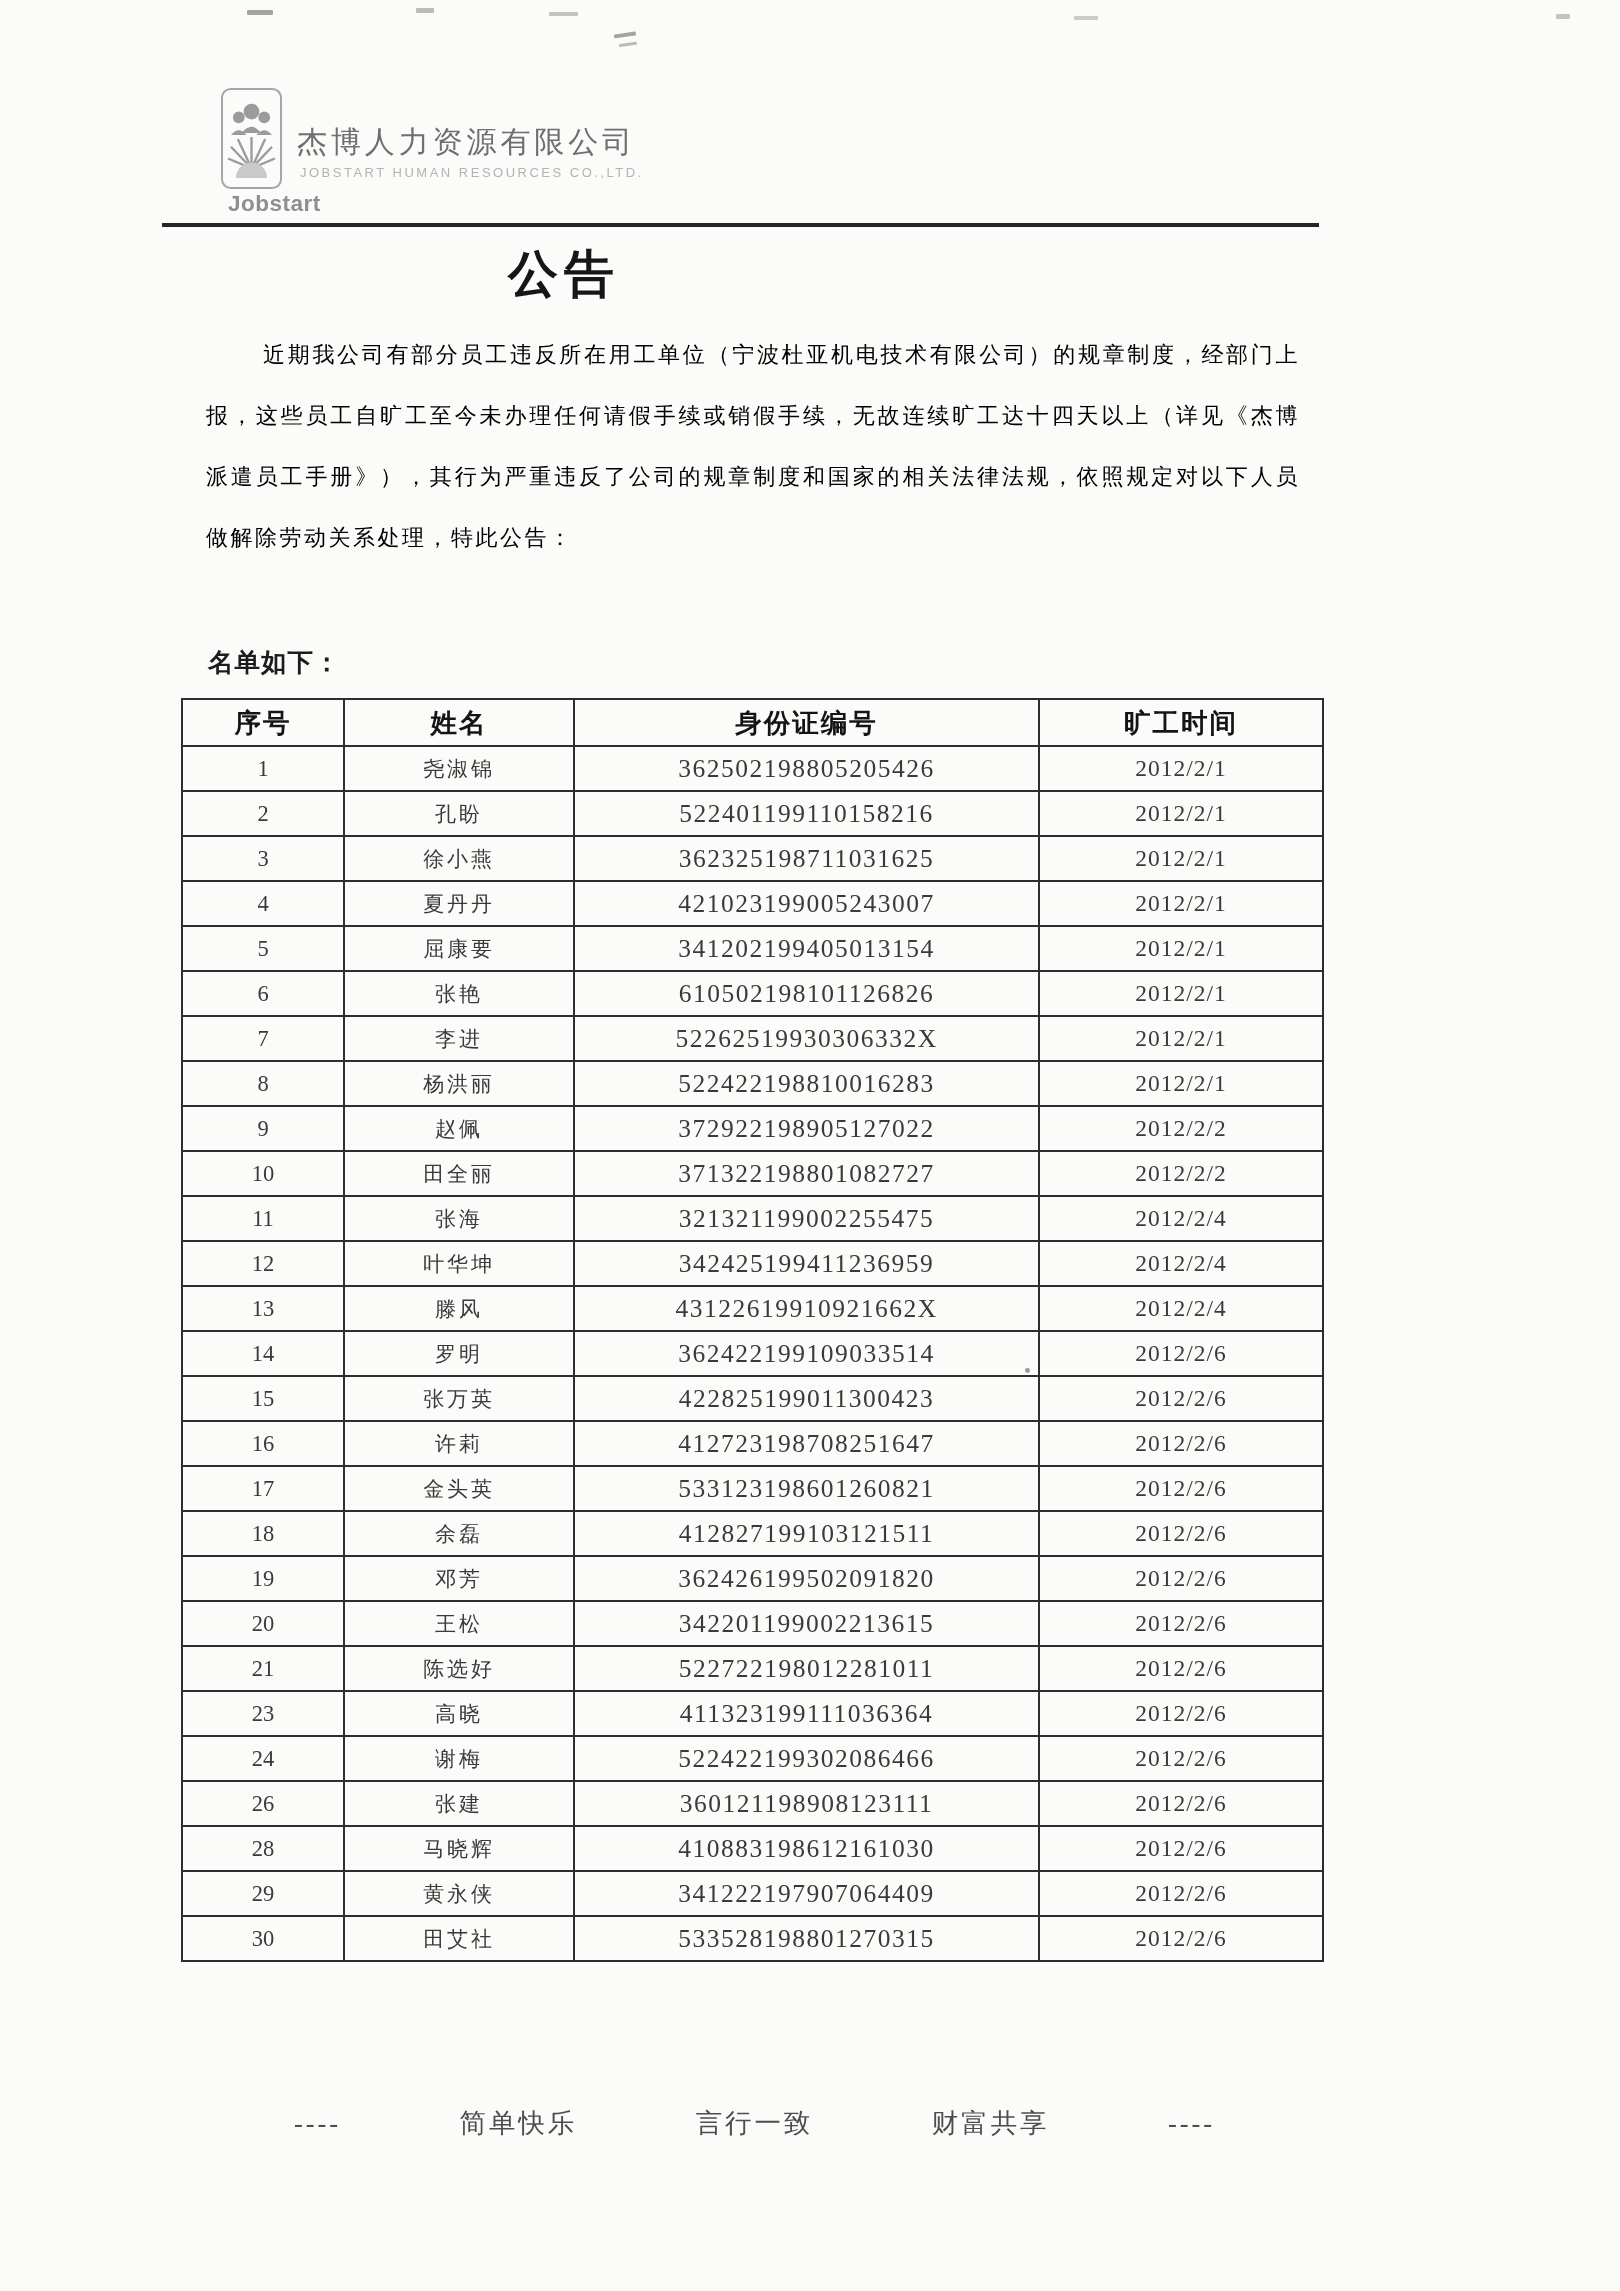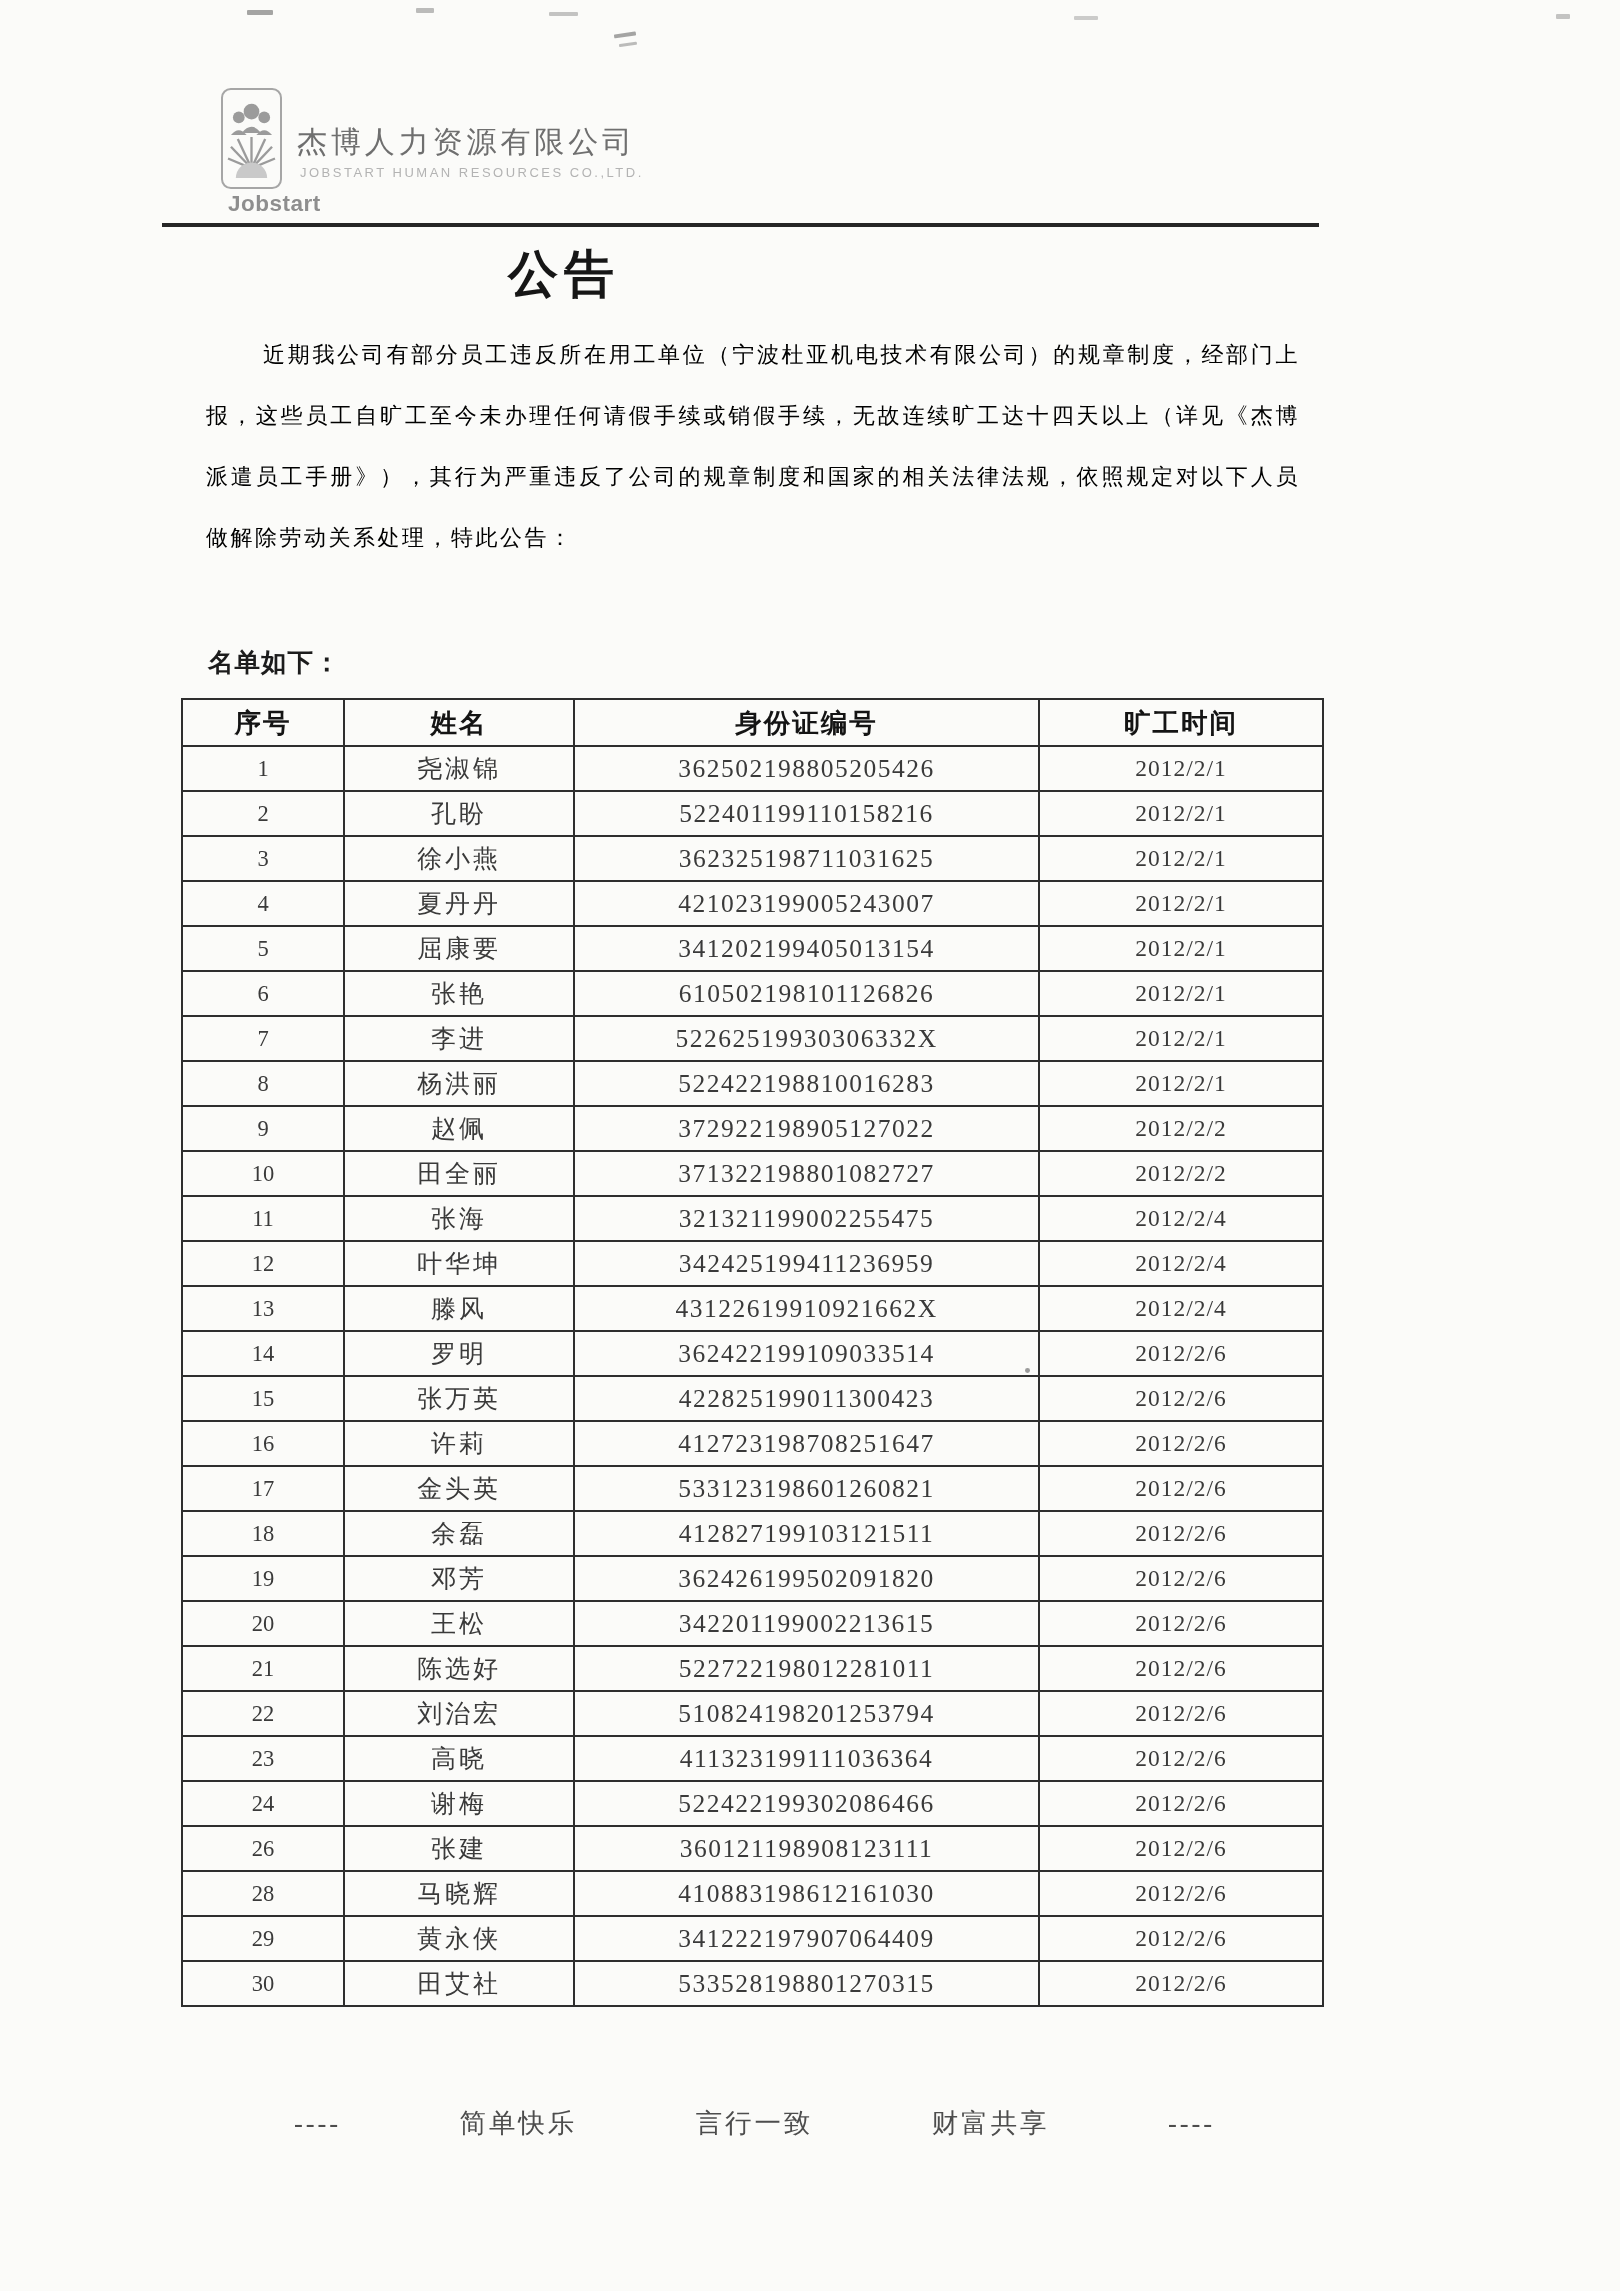--- a/index.html
+++ b/index.html
@@ -68,21 +68,21 @@
   }
   table.roster{border:2.9px solid #242424;}
   table.roster th{
     height:45px;
     font-family:"Liberation Sans","DejaVu Sans",sans-serif;
     font-size:26.5px;font-weight:bold;color:#141414;letter-spacing:2px;
     background:#fbfbf9;
   }
   table.roster td{height:43px;color:#3a3a3a;}
   td.c-no{font-size:22.5px;color:#3c3c3c;}
-  td.c-name{font-size:25px;letter-spacing:2.9px;color:#343434;}
+  td.c-name{font-size:21px;letter-spacing:2.9px;color:#343434;}
   td.c-id{font-size:25.5px;letter-spacing:1.5px;color:#414141;}
   td.c-date{font-size:23.5px;letter-spacing:1px;color:#474747;}
 
   
   .footer-line{
     left:294px;top:2105px;width:921px;
     display:flex;justify-content:space-between;align-items:center;
     font-size:26.5px;color:#4d4d4d;letter-spacing:2.9px;
   }
 
@@ -283,26 +283,20 @@
         <td class="c-date">2012/2/6</td>
       </tr>
 
       <tr>
         <td class="c-no">21</td>
         <td class="c-name">陈选好</td>
         <td class="c-id">522722198012281011</td>
         <td class="c-date">2012/2/6</td>
       </tr>
 
-      <tr>
-        <td class="c-no">22</td>
-        <td class="c-name">刘治宏</td>
-        <td class="c-id">510824198201253794</td>
-        <td class="c-date">2012/2/6</td>
-      </tr>
 
       <tr>
         <td class="c-no">23</td>
         <td class="c-name">高晓</td>
         <td class="c-id">411323199111036364</td>
         <td class="c-date">2012/2/6</td>
       </tr>
 
       <tr>
         <td class="c-no">24</td>

